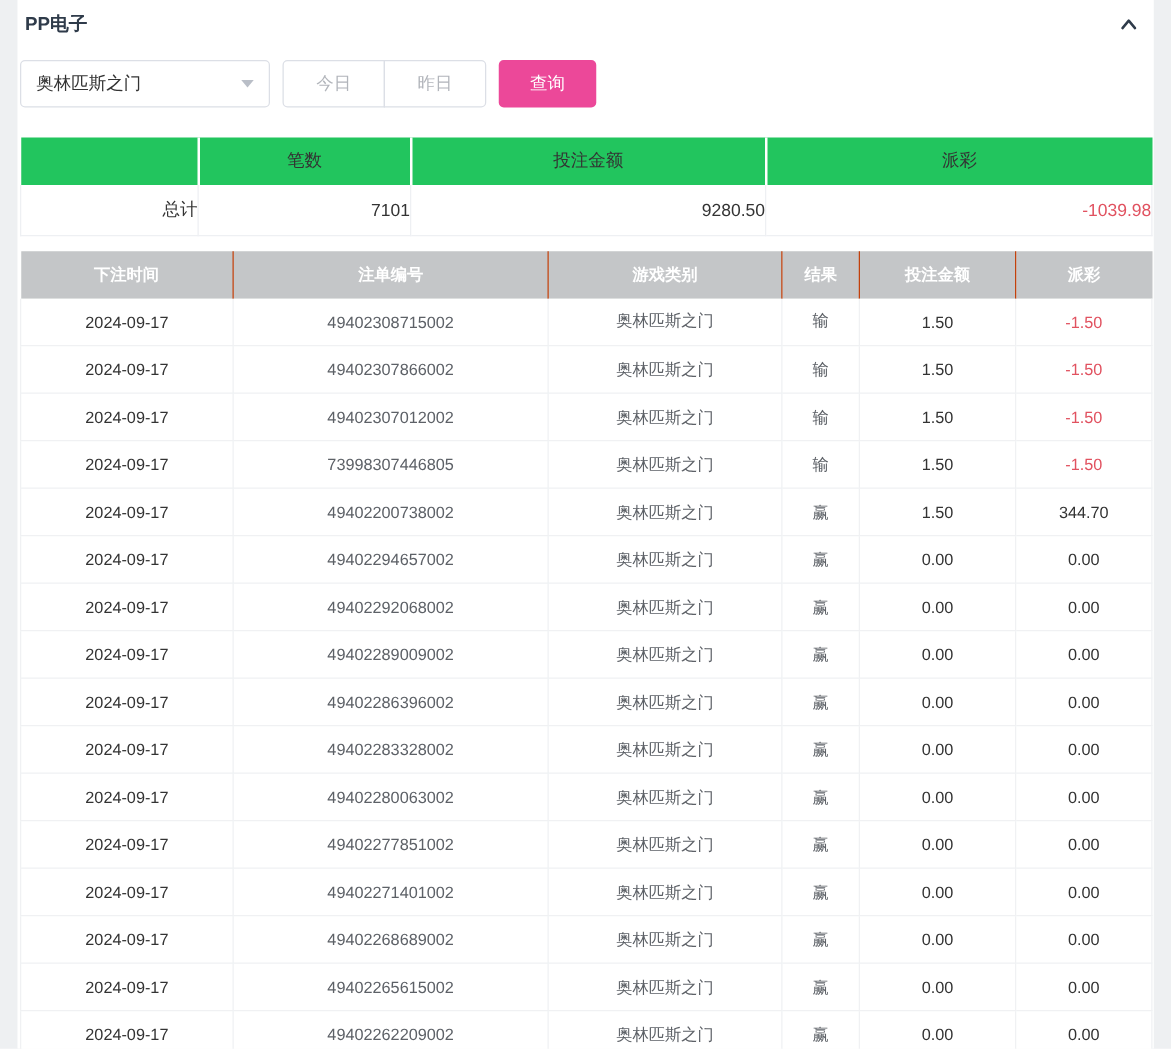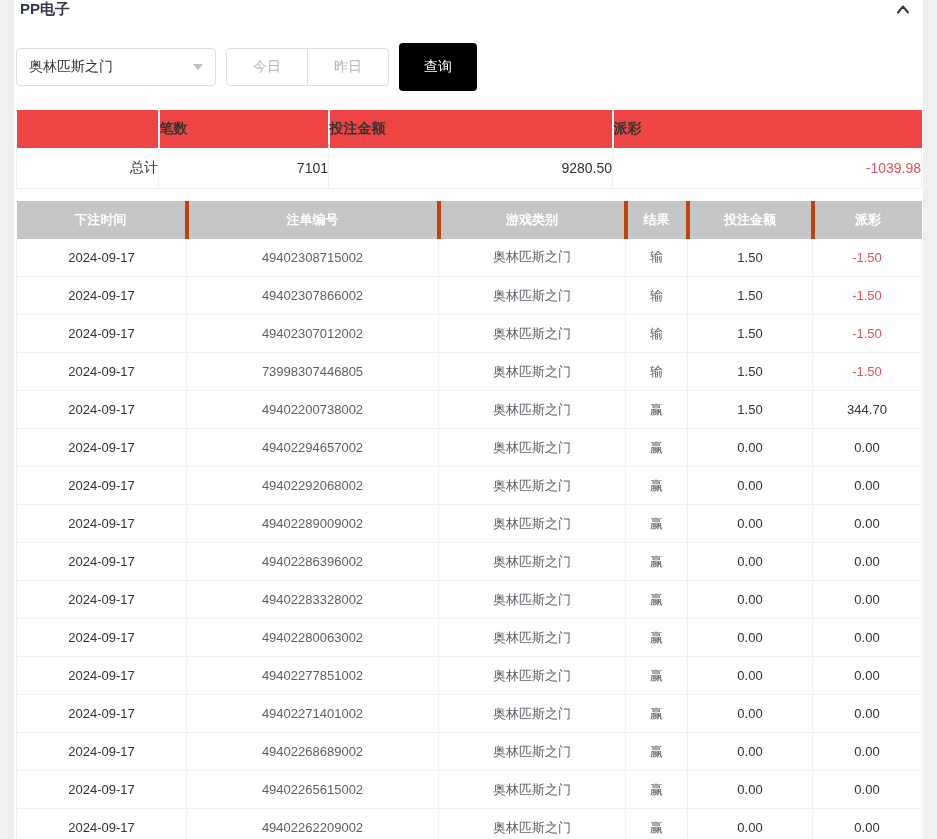--- a/index.html
+++ b/index.html
@@ -16,21 +16,21 @@
     height: 839px;
     background: #fff;
     padding: 0 2px;
   }
   
   .panel-header {
     height: 48px;
     display: flex;
     align-items: flex-start;
     justify-content: space-between;
-    padding: 0 8px 0 4px;
+    padding: 10px 8px 0 4px;
   }
   .panel-title {
     font-size: 15px;
     font-weight: 700;
     color: #2f3b4a;
   }
   .collapse-btn { cursor: pointer; display: inline-flex; padding: 2px; }
   
   .filter-row {
     display: flex;
@@ -77,56 +77,56 @@
   .qbtn:first-child { border-radius: 4px 0 0 4px; }
   .qbtn:last-child { border-radius: 0 4px 4px 0; }
   .qbtn.active {
     color: #4f9ef8;
     border-color: #4f9ef8;
     background: #fdfeff;
     position: relative; z-index: 1;
   }
   .query-btn {
     margin-left: 10px;
-    height: 48px; padding: 4px 25px;
-    background: #000000;
+    height: 38px; padding: 4px 25px;
+    background: #ec4899;
     border: none; border-radius: 4px;
     color: #fff; font-size: 14px;
     font-family: "Liberation Sans", sans-serif;
     cursor: pointer;
   }
   
   table { border-collapse: collapse; table-layout: fixed; width: 100%; }
   .summary { margin-top: 24px; font-size: 14px; }
   .summary th {
-    background: #ef4444;
+    background: #22c55e;
     height: 38px;
-    font-weight: 700;
+    font-weight: 400;
     color: #333;
-    text-align: left;
+    text-align: center;
   }
   .summary th + th { border-left: 2px solid #fff; }
   .summary td {
     height: 40px;
     text-align: right;
     background: #fff;
     border: 1px solid #eef0f3;
     border-top: none;
     color: #333;
   }
   
   .bets { margin-top: 12px; font-size: 13px; }
   .bets th {
     background: #c4c6c8;
     color: #fff;
     height: 38px;
     font-weight: 700;
     text-align: center;
   }
-  .bets th + th { border-left: 4px solid #c2410c; }
+  .bets th + th { border-left: 1px solid #c2410c; }
   .bets td {
     height: 38px;
     text-align: center;
     background: #fff;
     border: 1px solid #f0f1f3;
     border-top: none;
     color: #333;
   }
   .bets td.muted { color: #5d6167; }
   .neg { color: #e15260 !important; }

